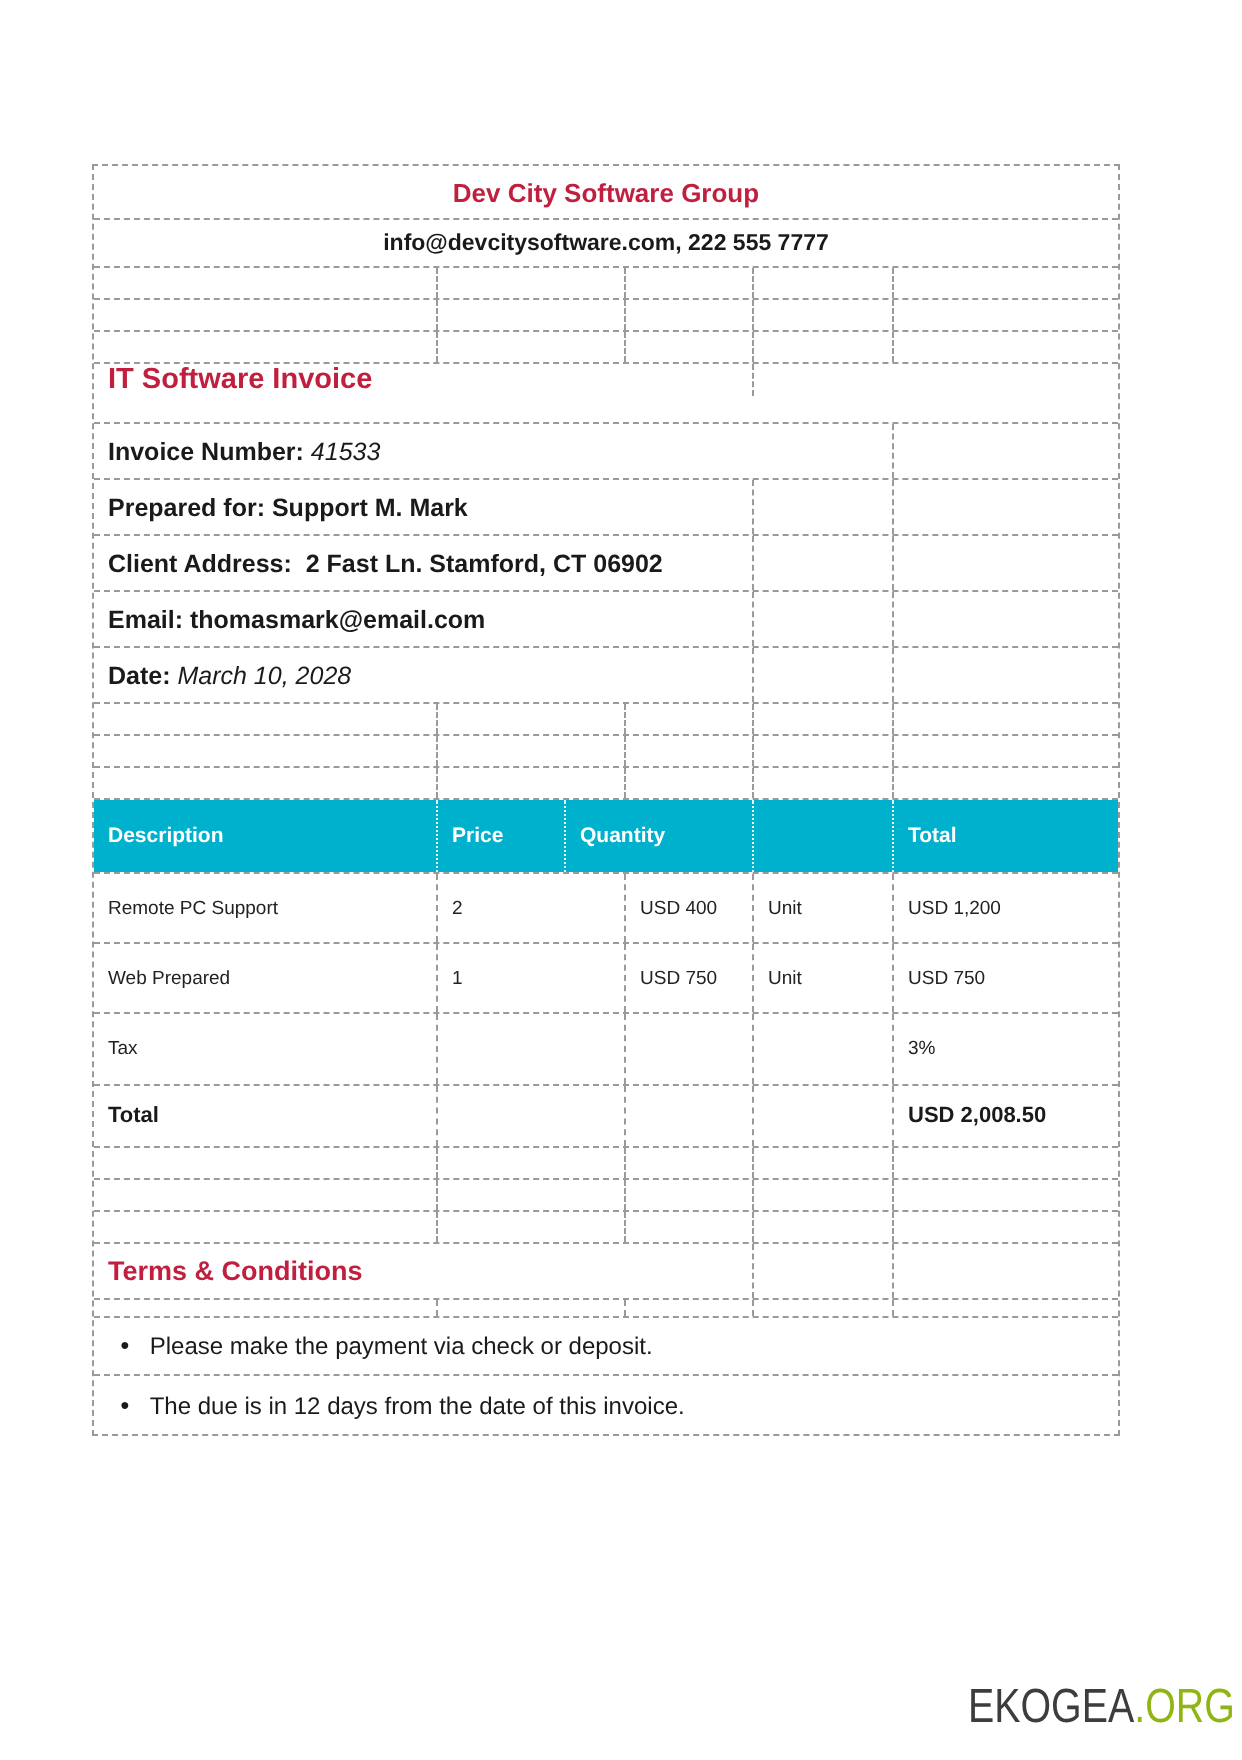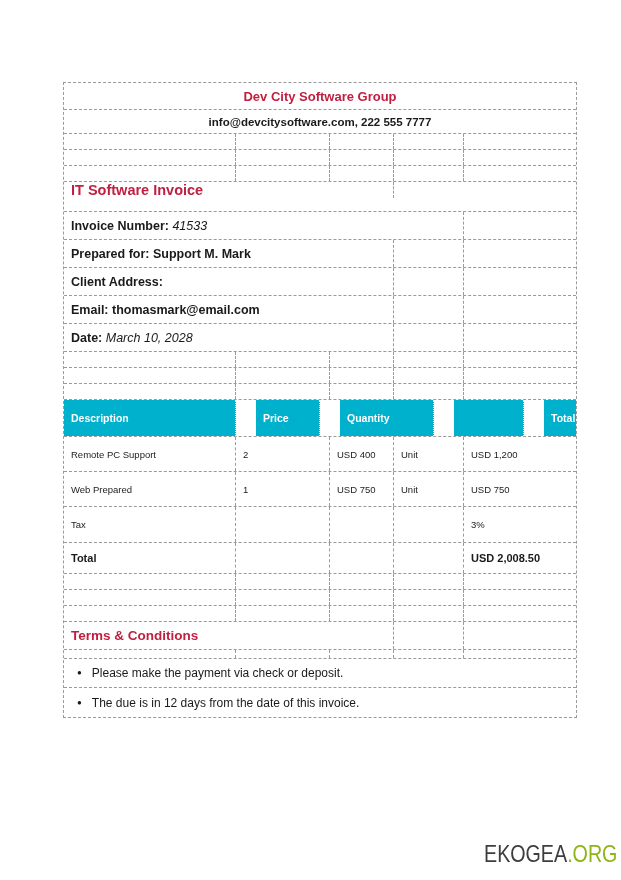--- a/index.html
+++ b/index.html
@@ -7,21 +7,21 @@
     --table-cyan:#00B1CE;
     --logo-green:#8FB514;
     --grid:#9a9a9a;
   }
   html,body{margin:0;padding:0;}
   body{
     width:621px;height:880px;background:#ffffff;position:relative;
     font-family:"Liberation Sans", sans-serif;color:#1a1a1a;overflow:hidden;
   }
   .sheet{
-    position:absolute;left:63px;top:82px;width:514px;
+    position:absolute;left:46px;top:82px;width:514px;
     border:1px dashed var(--grid);box-sizing:border-box;background:#fff;
   }
   .row{display:flex;border-bottom:1px dashed var(--grid);box-sizing:border-box;}
   .row:last-child{border-bottom:none;}
   .cell{
     box-sizing:border-box;border-right:1px dashed var(--grid);
     display:flex;align-items:center;padding:0 7px;overflow:hidden;
   }
   .cell:last-child{border-right:none;}
   
@@ -32,21 +32,21 @@
   .c5{flex:1;}
   .c123{width:330px;flex:none;}
   .c1234{width:400px;flex:none;}
   .cfull{flex:1;}
   
   .r-title{height:27px;}
   .r-contact{height:24px;}
   .r-empty{height:16px;}
   .r-heading{height:30px;flex-direction:column;}
   .r-field{height:28px;}
-  .r-thead{height:37px;gap:20px;}
+  .r-thead{height:37px;}
   .r-item{height:35px;}
   .r-tax{height:36px;}
   .r-total{height:31px;}
   .r-terms{height:28px;}
   .r-gap{height:9px;}
   .r-bullet{height:29px;}
   
   .title{color:var(--accent-red);font-weight:700;font-size:13px;justify-content:center;}
   .contact{font-weight:700;font-size:11.5px;justify-content:center;}
   .heading{color:var(--accent-red);font-weight:700;font-size:14.5px;}
@@ -125,20 +125,21 @@
       <span class="lbl">Prepared for: </span>
         <span class="val-b">Support M. Mark</span>
     </div>
     <div class="cell c4"></div>
     <div class="cell c5"></div>
   </div>
 
   <div class="row r-field">
     <div class="cell c123 field">
       <span class="lbl">Client Address:  </span>
+        <span class="val-b">2 Fast Ln. Stamford, CT 06902</span>
     </div>
     <div class="cell c4"></div>
     <div class="cell c5"></div>
   </div>
 
   <div class="row r-field">
     <div class="cell c123 field">
       <span class="lbl">Email: </span>
         <span class="val-b">thomasmark@email.com</span>
     </div>

